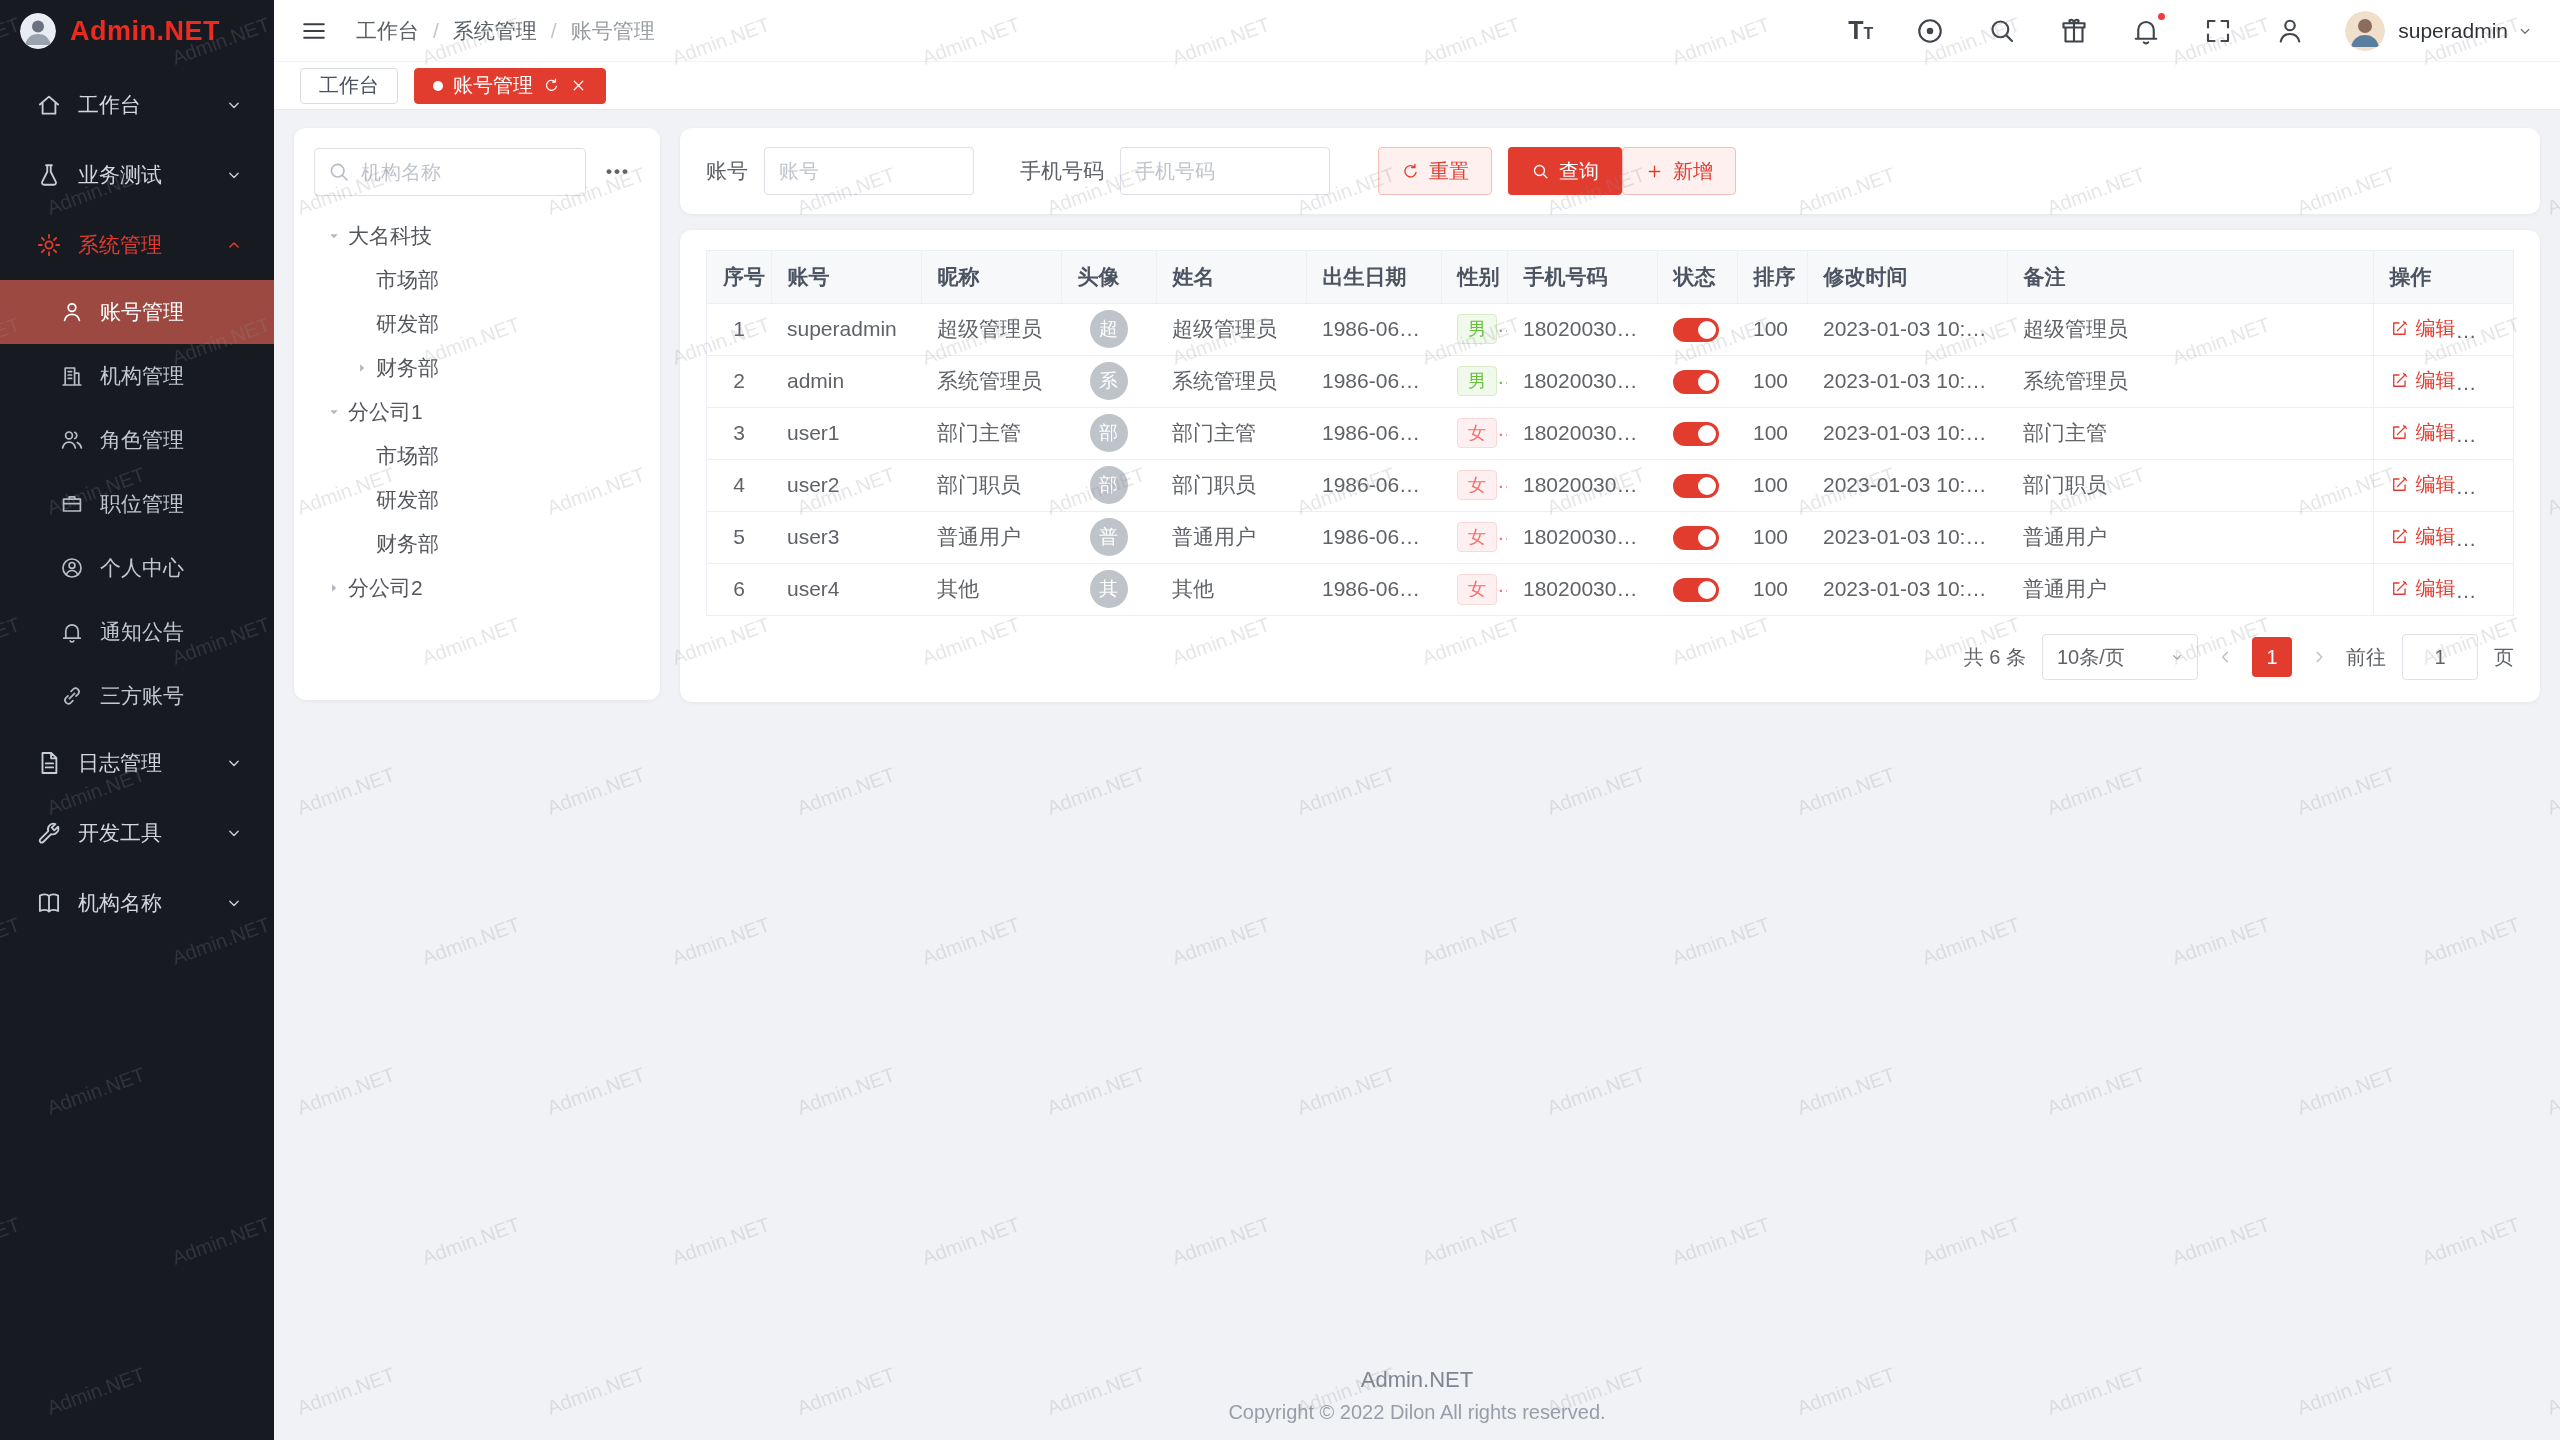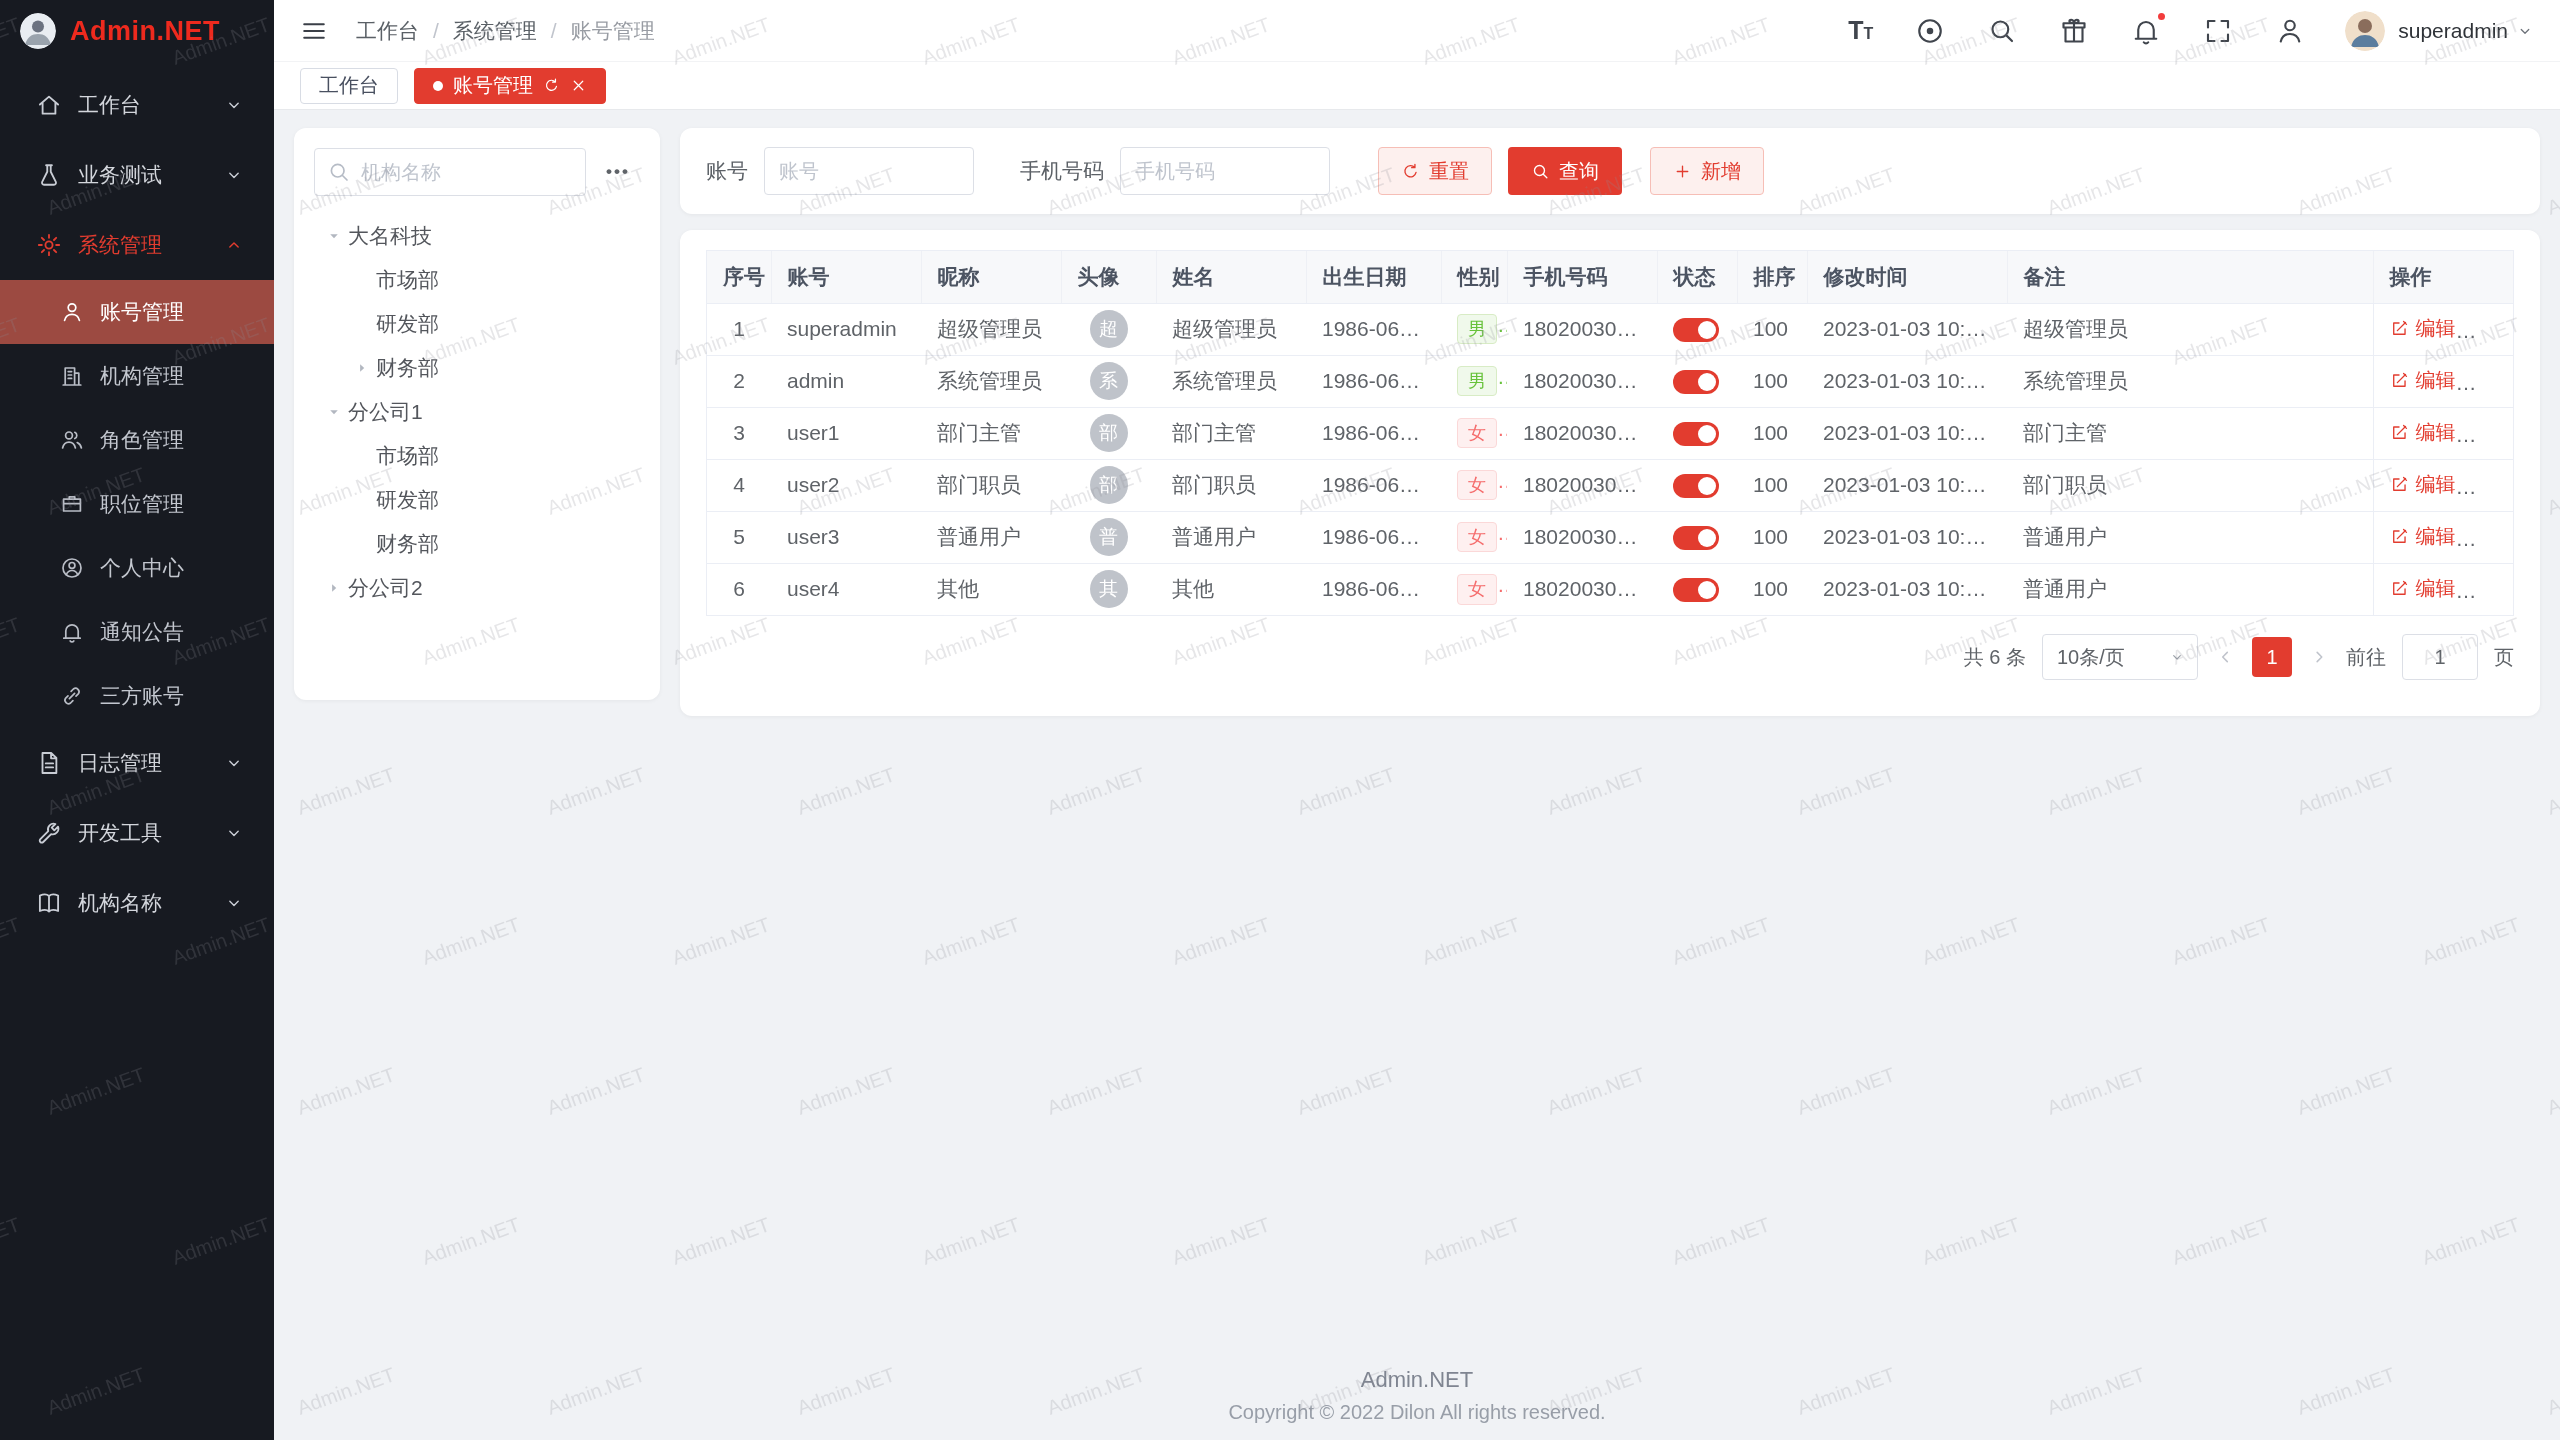--- a/index.html
+++ b/index.html
@@ -67,23 +67,23 @@
   .right-col{flex:1;display:flex;flex-direction:column;gap:16px;min-width:0}
   .filter-card{height:86px;display:flex;align-items:center;padding:0 26px;flex:none}
   .f-label{font-size:21px;color:#5b6066;margin-right:16px;white-space:nowrap}
   .ml-lg{margin-left:46px}
   .f-input{width:210px;height:48px;border:1px solid #dcdfe6;border-radius:4px;padding:0 14px;font-size:20px;outline:none;font-family:inherit;color:#333;background:#fff}
   .btn{height:48px;border-radius:4px;display:inline-flex;align-items:center;gap:9px;font-size:20px;padding:0 22px;cursor:pointer;border:1px solid transparent;font-family:inherit;white-space:nowrap}
   .btn-plain{background:#fdf0ee;border-color:#f6beb6;color:var(--primary,#e23c2f)}
   .btn-primary{background:var(--primary,#e23c2f);color:#fff}
   .btn-reset{margin-left:48px}
   .btn-search{margin-left:16px}
-  .btn-add{margin-left:28px}
-
-  .table-card{padding:20px 26px 36px;flex:none}
+  .btn-add{}
+
+  .table-card{padding:20px 26px 22px;flex:none}
   .tbl-wrap{border:1px solid #ebeef5}
   table{width:100%;border-collapse:collapse;table-layout:fixed;font-size:21px;color:#5f6368}
   th{background:#f7f8fa;height:52px;font-weight:600;color:#4c5462;text-align:left;padding:0 16px;border-bottom:1px solid #ebeef5;border-right:1px solid #eef0f5;font-size:21px;white-space:nowrap;overflow:hidden}
   th:last-child{border-right:none}
   td{height:52px;padding:0 16px;border-bottom:1px solid #ebeef5;overflow:hidden;white-space:nowrap;text-overflow:ellipsis;background:#fff}
   tr:last-child td{border-bottom:none}
   td.op-col,th.op-col{border-left:1px solid #ebeef5}
   .c-center{text-align:center}
   .avatar-circle{width:38px;height:38px;border-radius:50%;background:#bfc3ca;color:#fff;display:inline-flex;align-items:center;justify-content:center;font-size:19px;vertical-align:middle}
   .tag{display:inline-block;padding:3px 10px;border-radius:4px;font-size:18px;line-height:1.25;border:1px solid}

